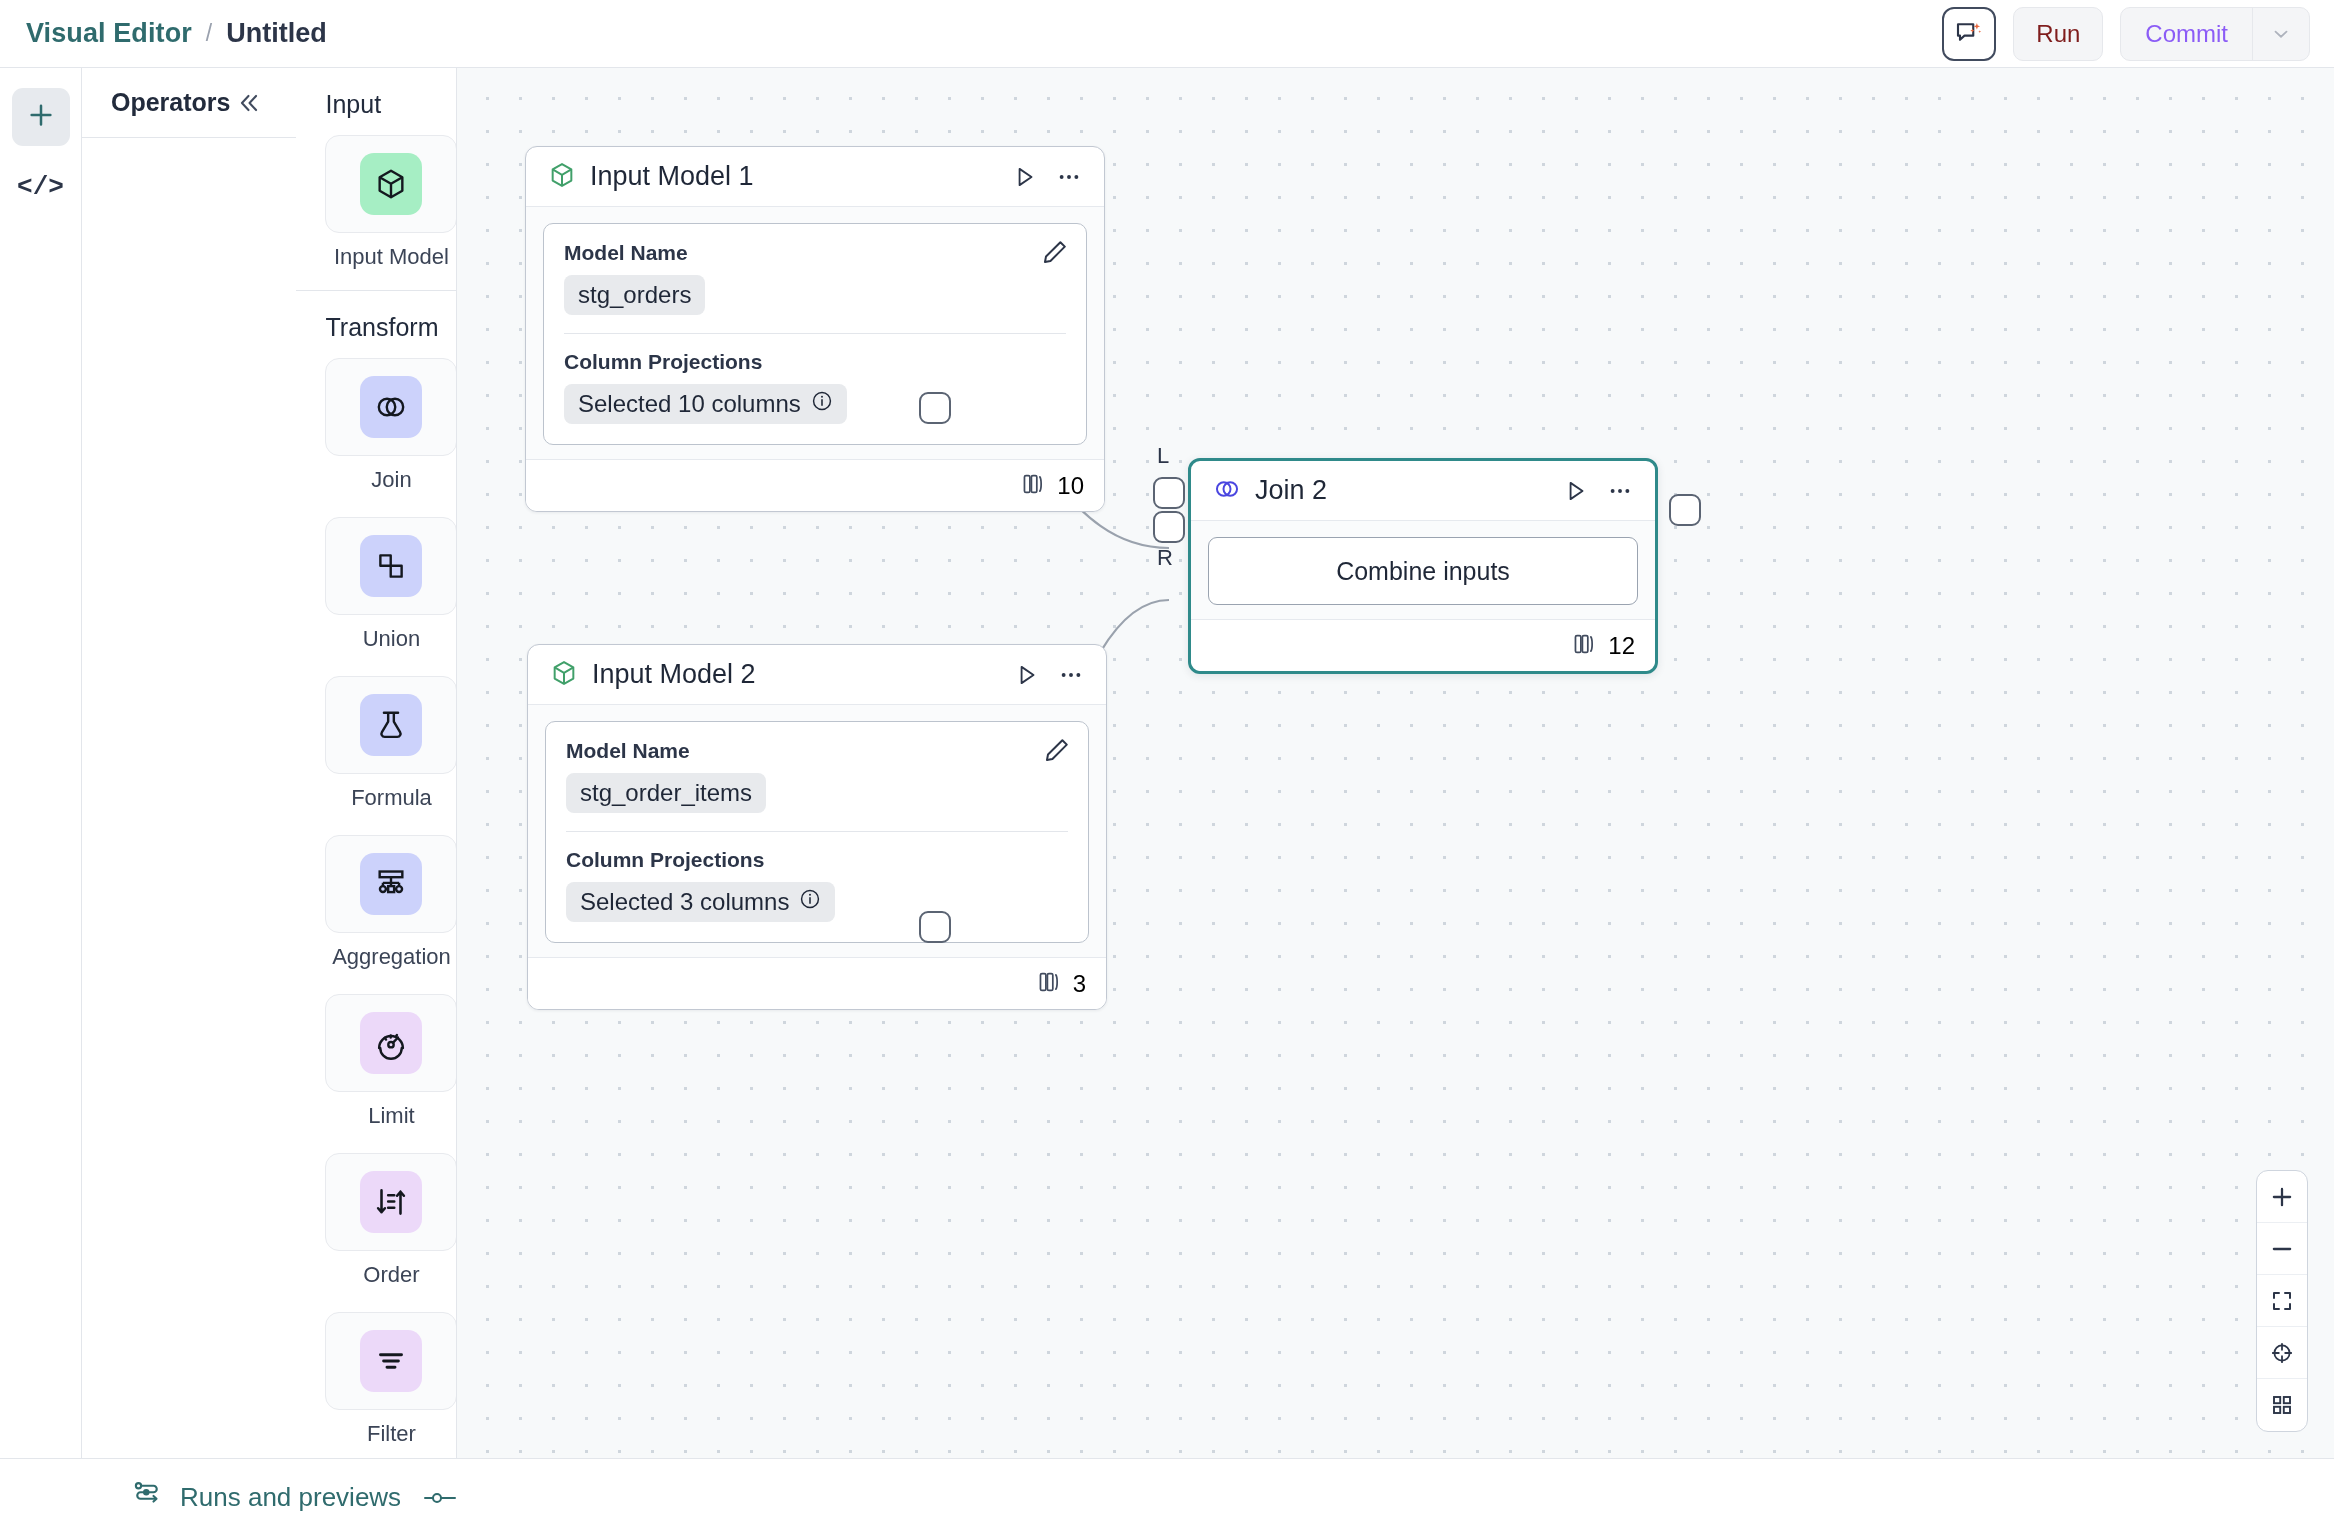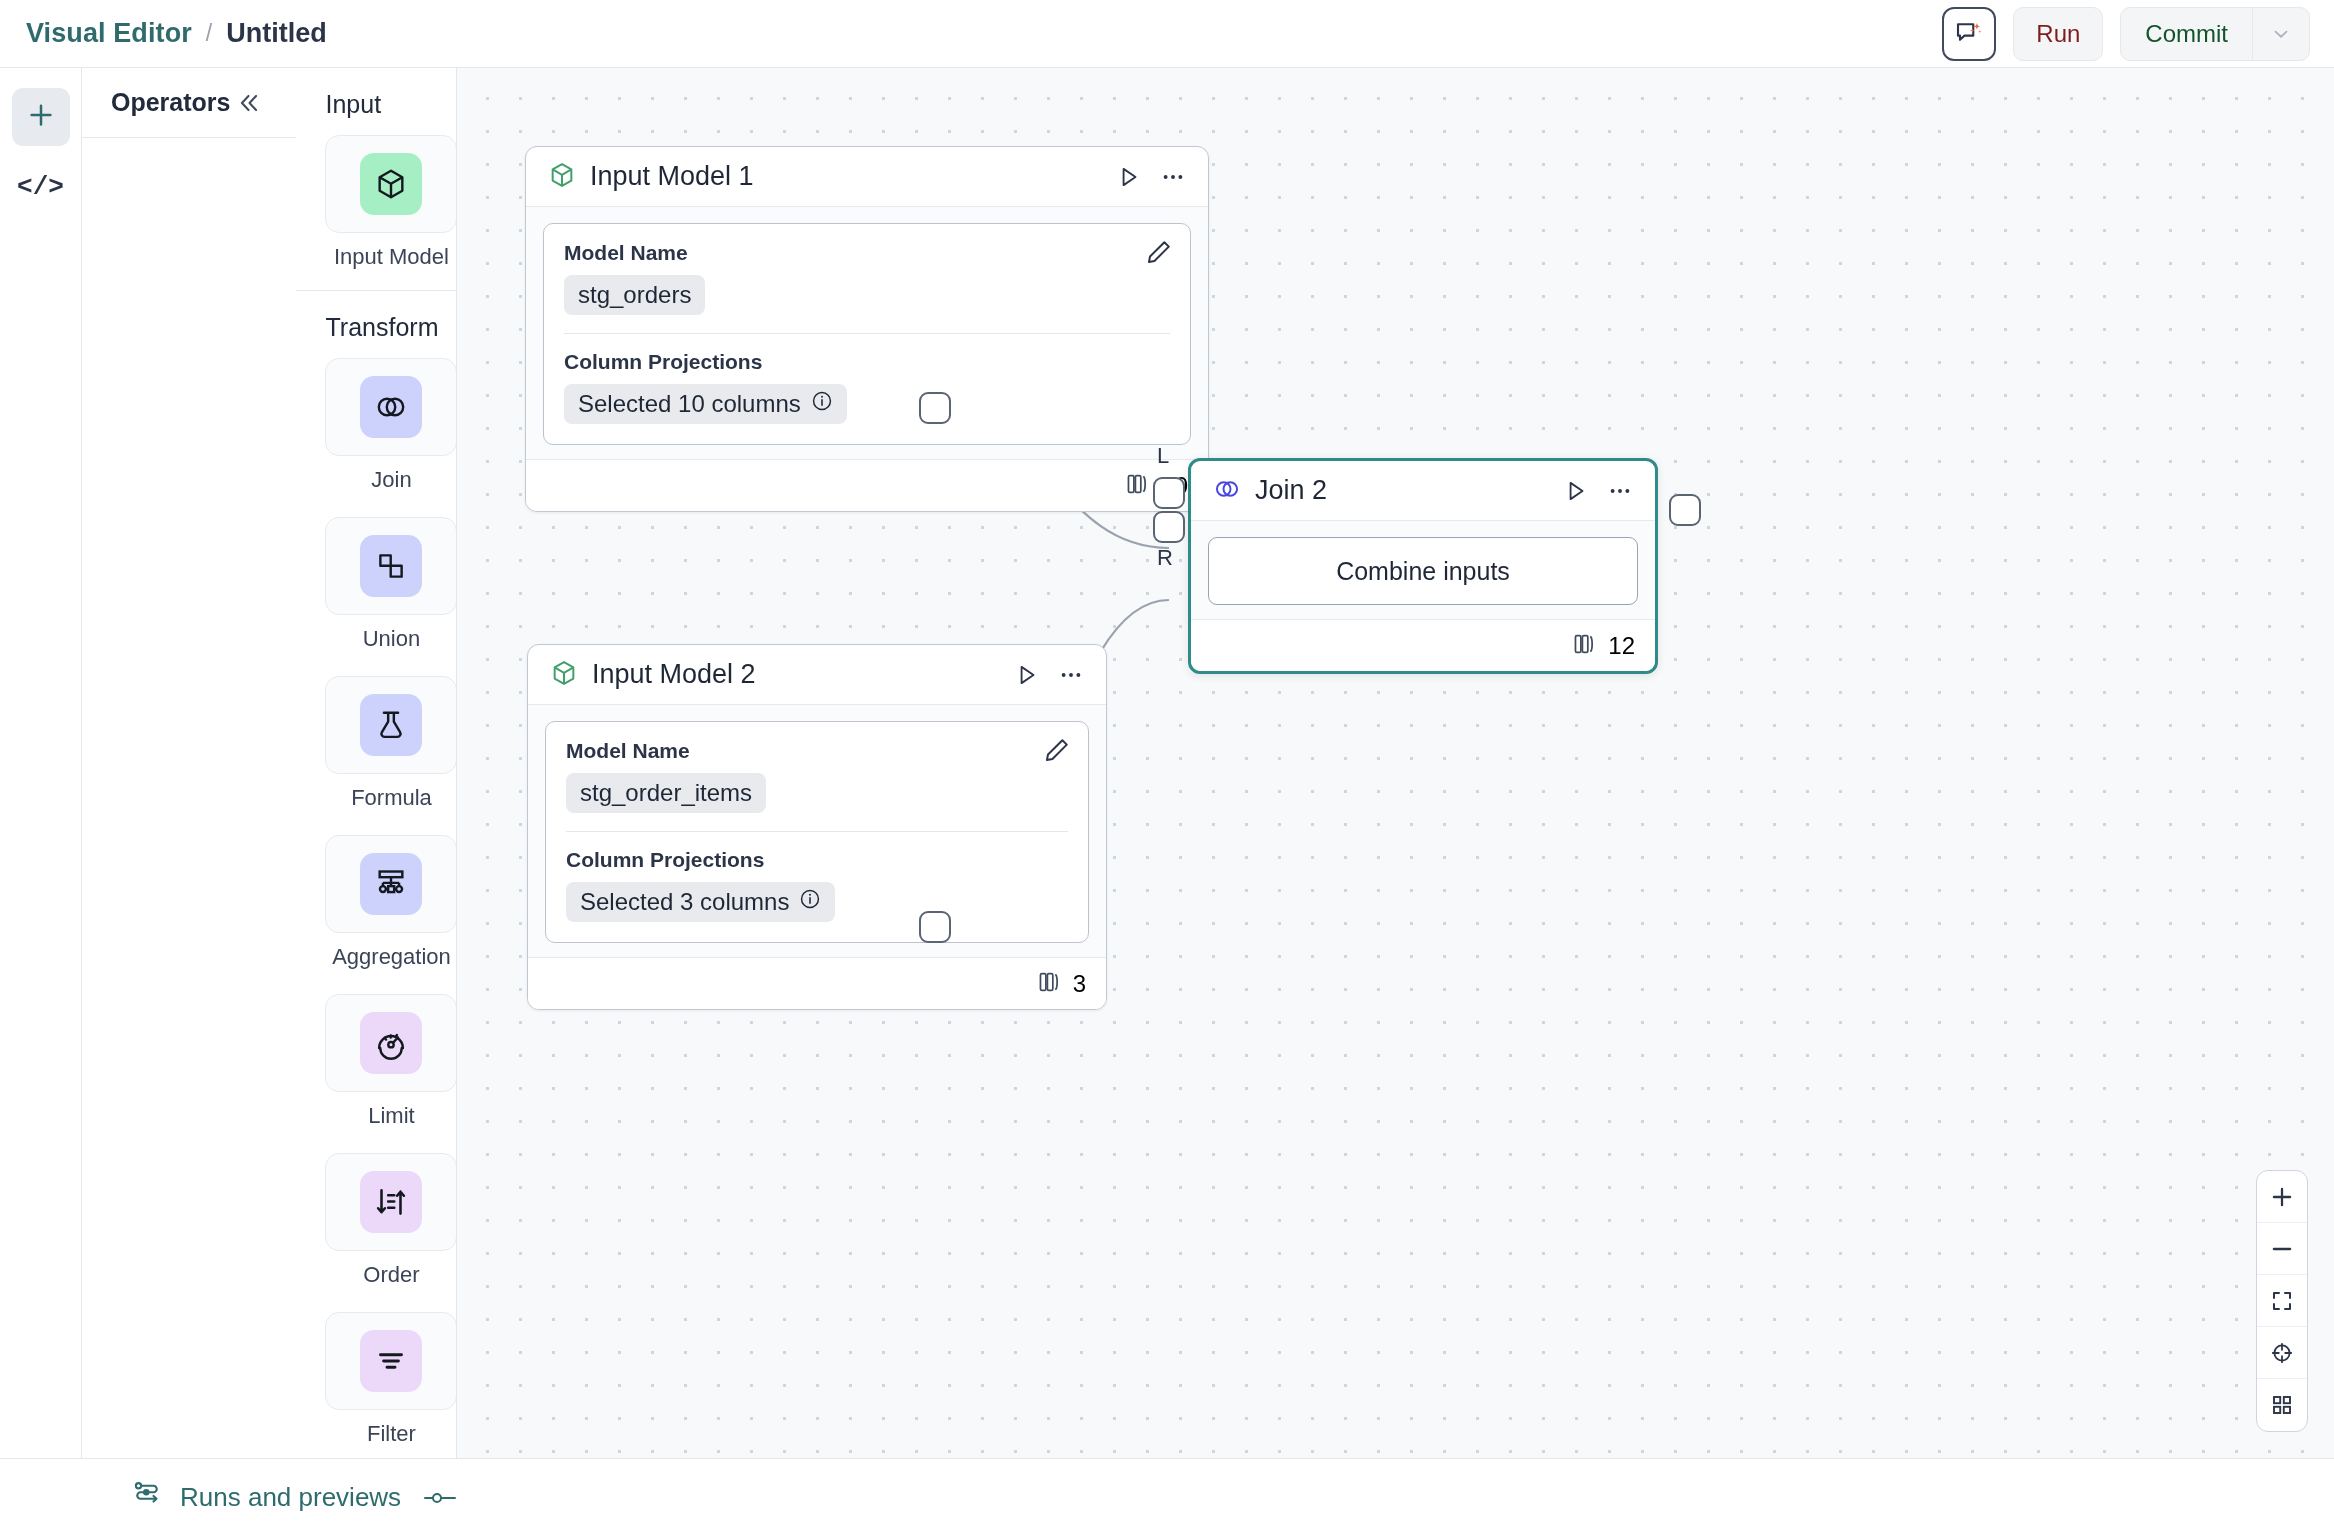--- a/index.html
+++ b/index.html
@@ -45,21 +45,21 @@
     font-size: 24px; display: flex; align-items: center; justify-content: center;
     cursor: default;
   }
   .commit-group {
     height: 54px; display: flex; align-items: stretch;
     border: 1px solid #e6e8ec; border-radius: 10px; background: #f4f5f7;
     overflow: hidden;
   }
   .btn-commit {
     padding: 0 24px; display: flex; align-items: center;
-    font-size: 24px; color: #14532d; border-right: 1px solid #e6e8ec;
+    font-size: 24px; color: #8b5cf6; border-right: 1px solid #e6e8ec;
     cursor: default;
   }
   .btn-commit-caret {
     width: 56px; display: flex; align-items: center; justify-content: center;
     cursor: pointer;
   }
 
   
   .body { flex: 1; display: flex; min-height: 0; }
 
@@ -374,21 +374,21 @@
     </div>
 
     <div class="canvas-wrap">
       <div class="canvas">
 
         <svg class="edges" viewBox="0 0 1877 1400" preserveAspectRatio="none">
           <path d="M 478 340 C 588 340, 600 480, 712 480" stroke="#9aa2ad" stroke-width="2.2" fill="none"></path>
           <path d="M 478 859 C 590 859, 600 532, 712 532" stroke="#9aa2ad" stroke-width="2.2" fill="none"></path>
         </svg>
 
-        <div class="node" style="left:68px; top:78px; width:684px;">
+        <div class="node" style="left:68px; top:78px; width:580px;">
           <div class="node-head">
             <span>
               <svg width="28" height="28" viewBox="0 0 24 24" fill="none">
                 <path d="M12 2.6l8 4.6v9.6l-8 4.6-8-4.6V7.2z" stroke="#41a06a" stroke-width="1.7" stroke-linejoin="round"></path>
                 <path d="M4 7.2l8 4.6 8-4.6M12 11.8v9.6" stroke="#41a06a" stroke-width="1.7" stroke-linejoin="round"></path>
               </svg>
             </span>
             <span class="node-title">Input Model 1</span>
             <span class="node-head-actions">
               <span class="node-act">

